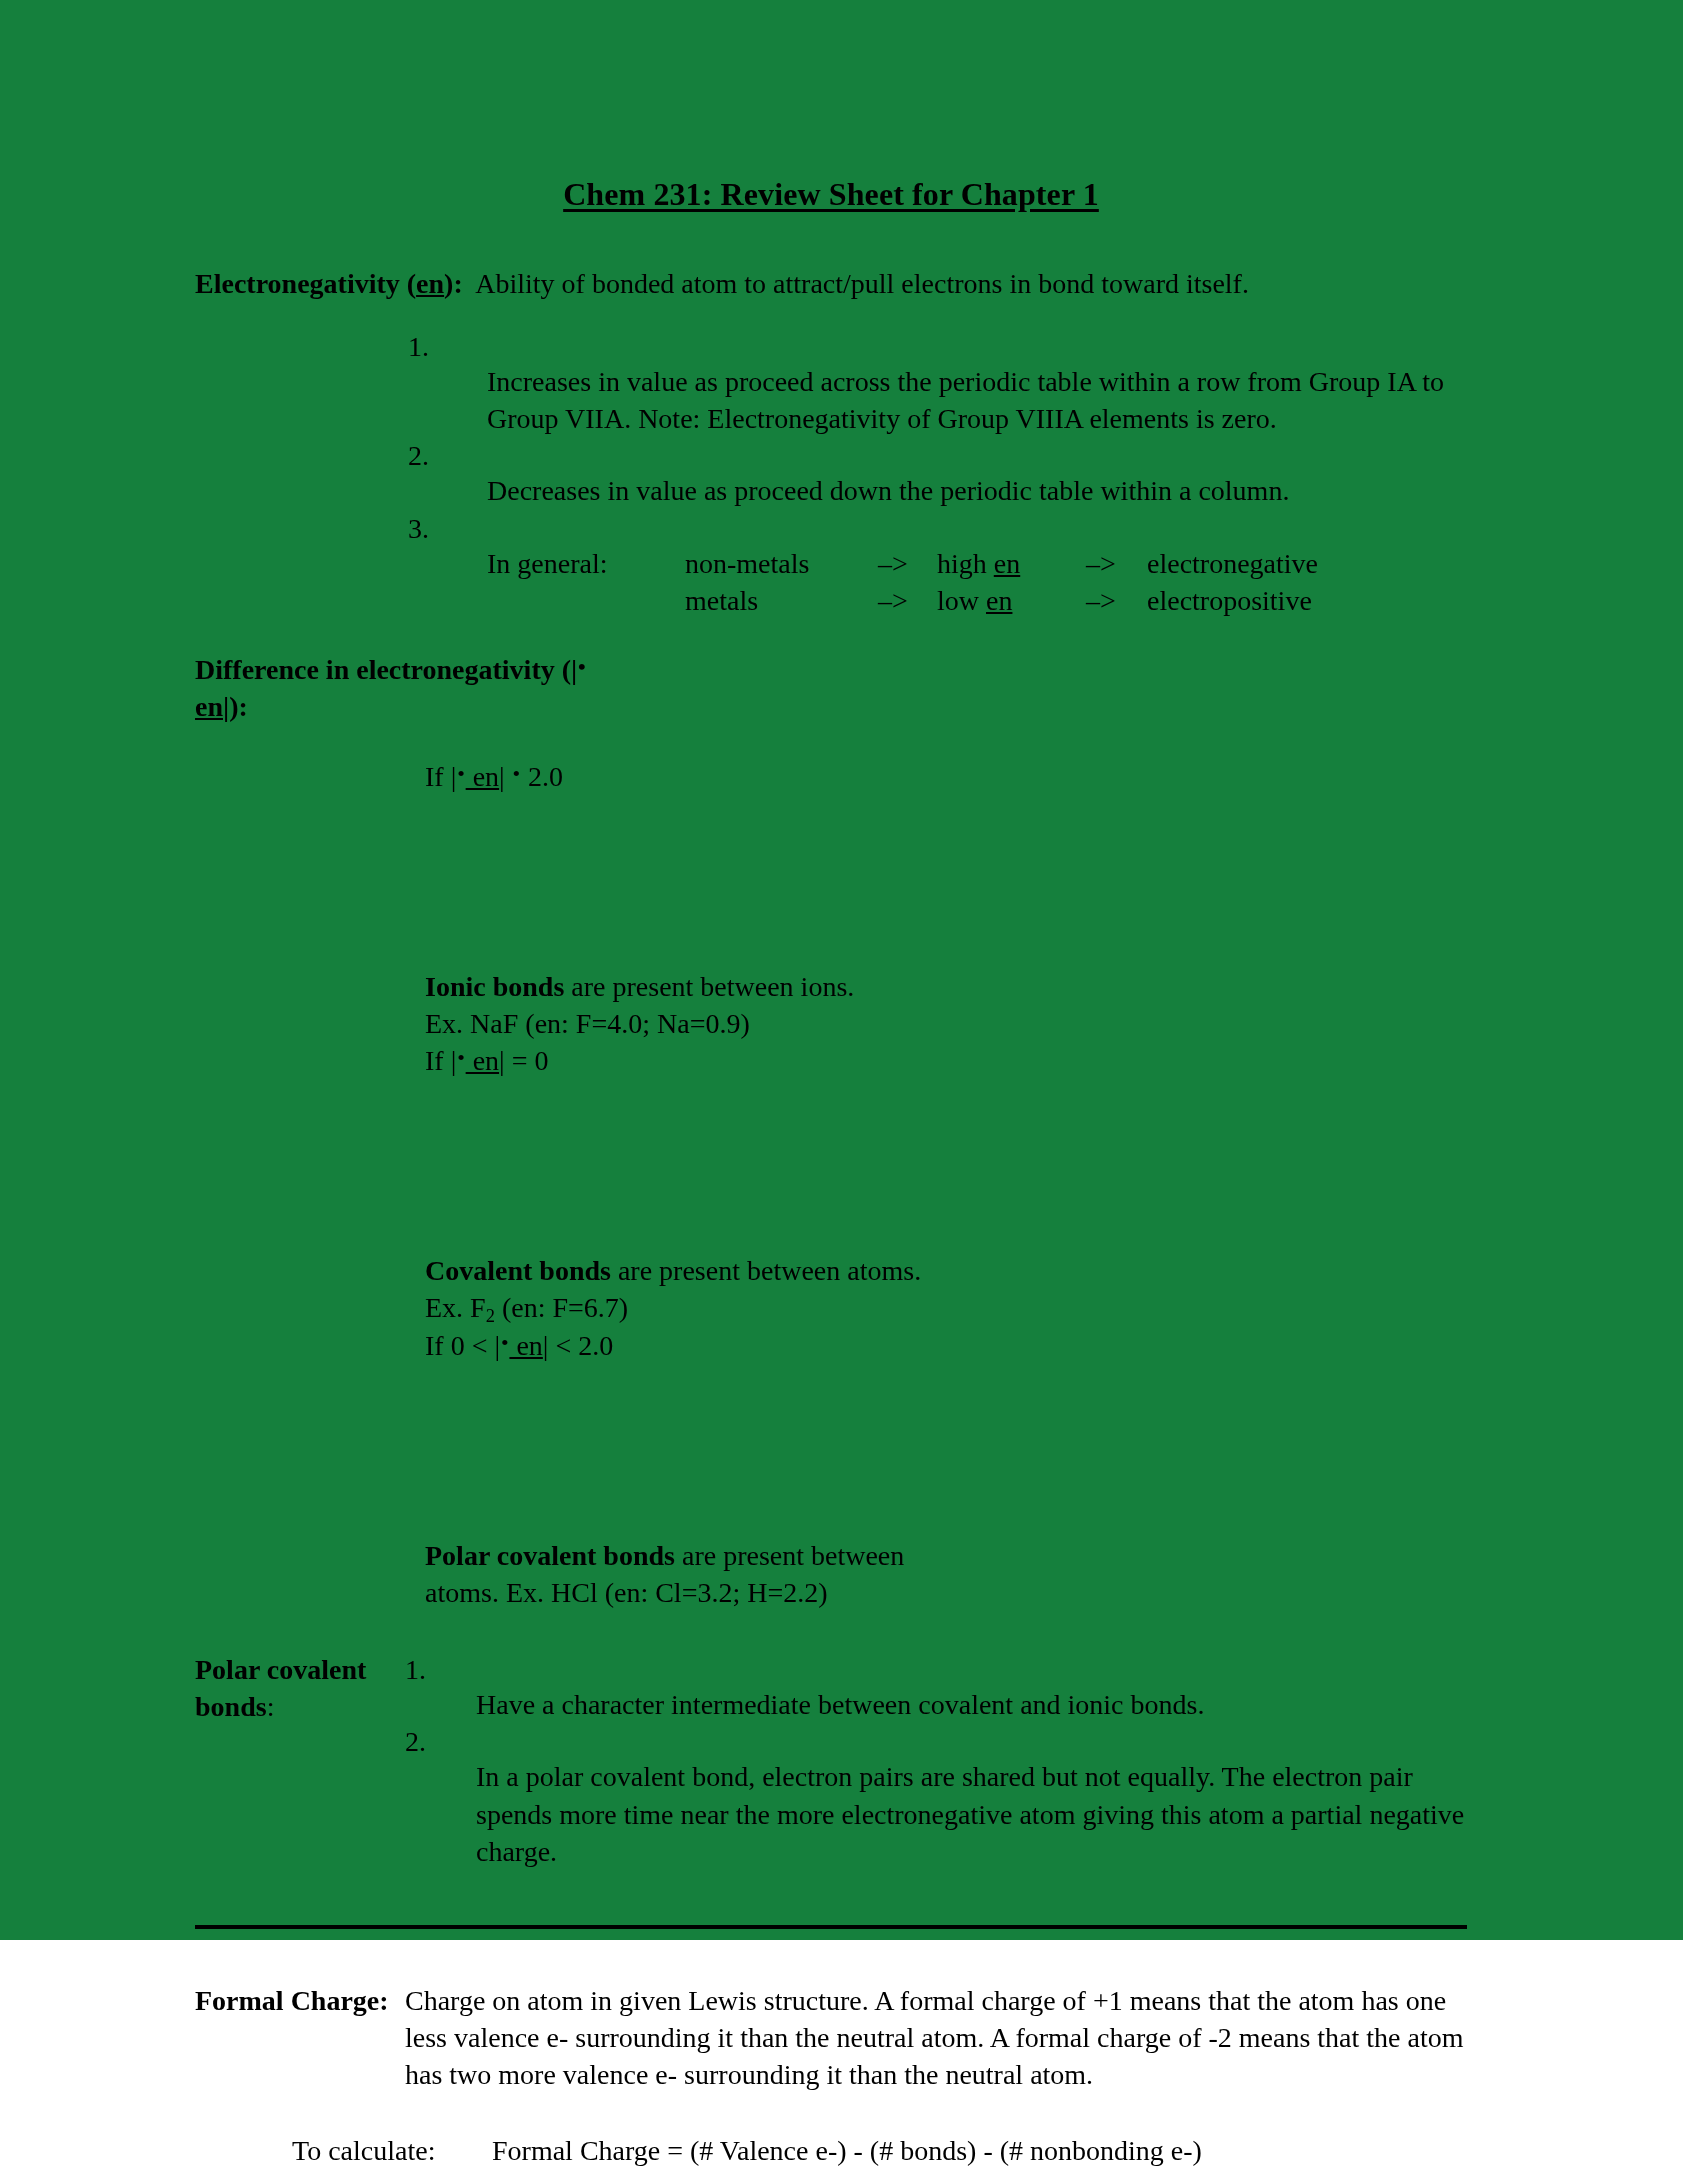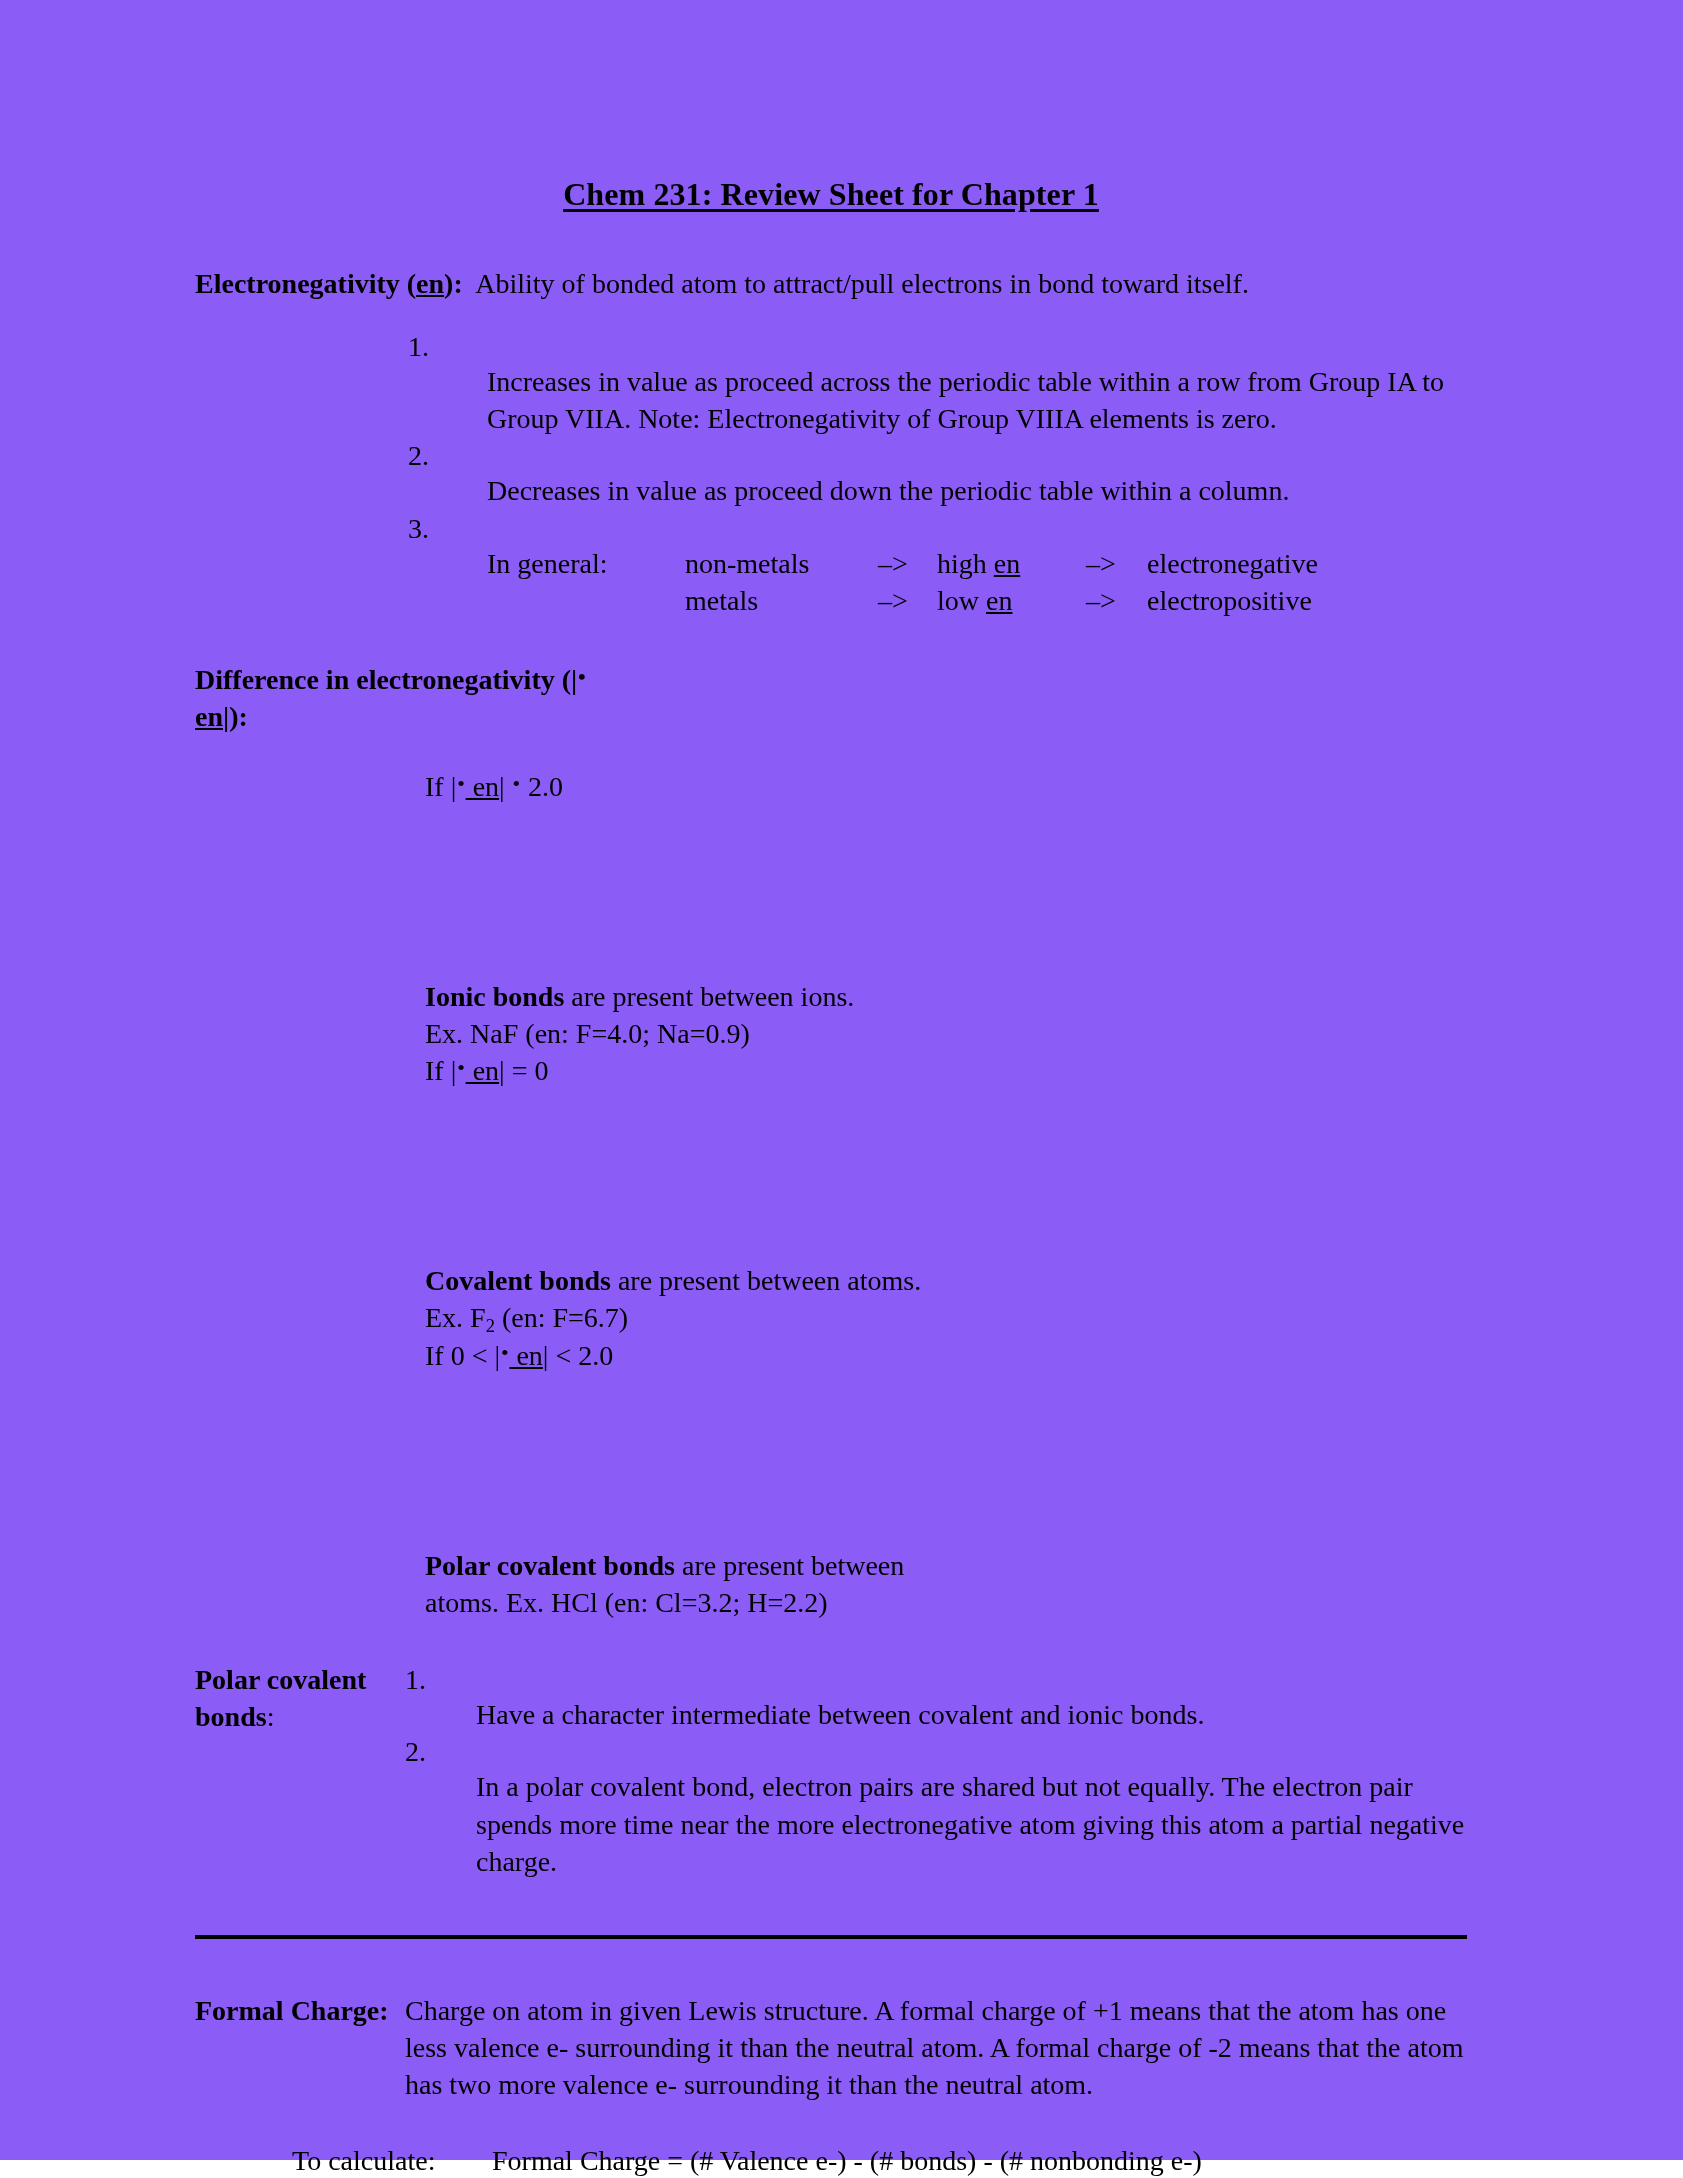--- a/index.html
+++ b/index.html
@@ -10,22 +10,22 @@
   body {
     width: 1683px;
     height: 2178px;
     font-family: "Liberation Serif", "DejaVu Serif", serif;
     color: #000000;
     -webkit-font-smoothing: antialiased;
   }
   .page {
     position: relative;
     width: 1683px;
-    height: 2160px;
-    background: #8b5cf6;
+    height: 1940px;
+    background: #15803d;
     box-sizing: border-box;
     padding: 0;
   }
   .content {
     position: absolute;
     left: 195px;
     top: 176px;
     width: 1272px;
   }
 
@@ -92,21 +92,21 @@
     align-items: baseline;
   }
   .arrow-grid .c-lbl  { grid-column: 1; }
   .arrow-grid .c-a    { grid-column: 2; }
   .arrow-grid .c-ar1  { grid-column: 3; }
   .arrow-grid .c-b    { grid-column: 4; }
   .arrow-grid .c-ar2  { grid-column: 5; }
   .arrow-grid .c-c    { grid-column: 6; }
 
   
-  .sec-diff { margin-top: 42px; font-family: Liberation Serif, serif; }
+  .sec-diff { margin-top: 32px; font-family: Liberation Serif, serif; }
   .diff-head-row {
     display: flex;
     font-size: 28px;
     line-height: 1.33;
   }
   .diff-head-row .lhs { flex: 0 0 426px; font-weight: bold; }
   .diff-head-row .rhs { flex: 1 1 auto; }
 
   
   .cond-table {

